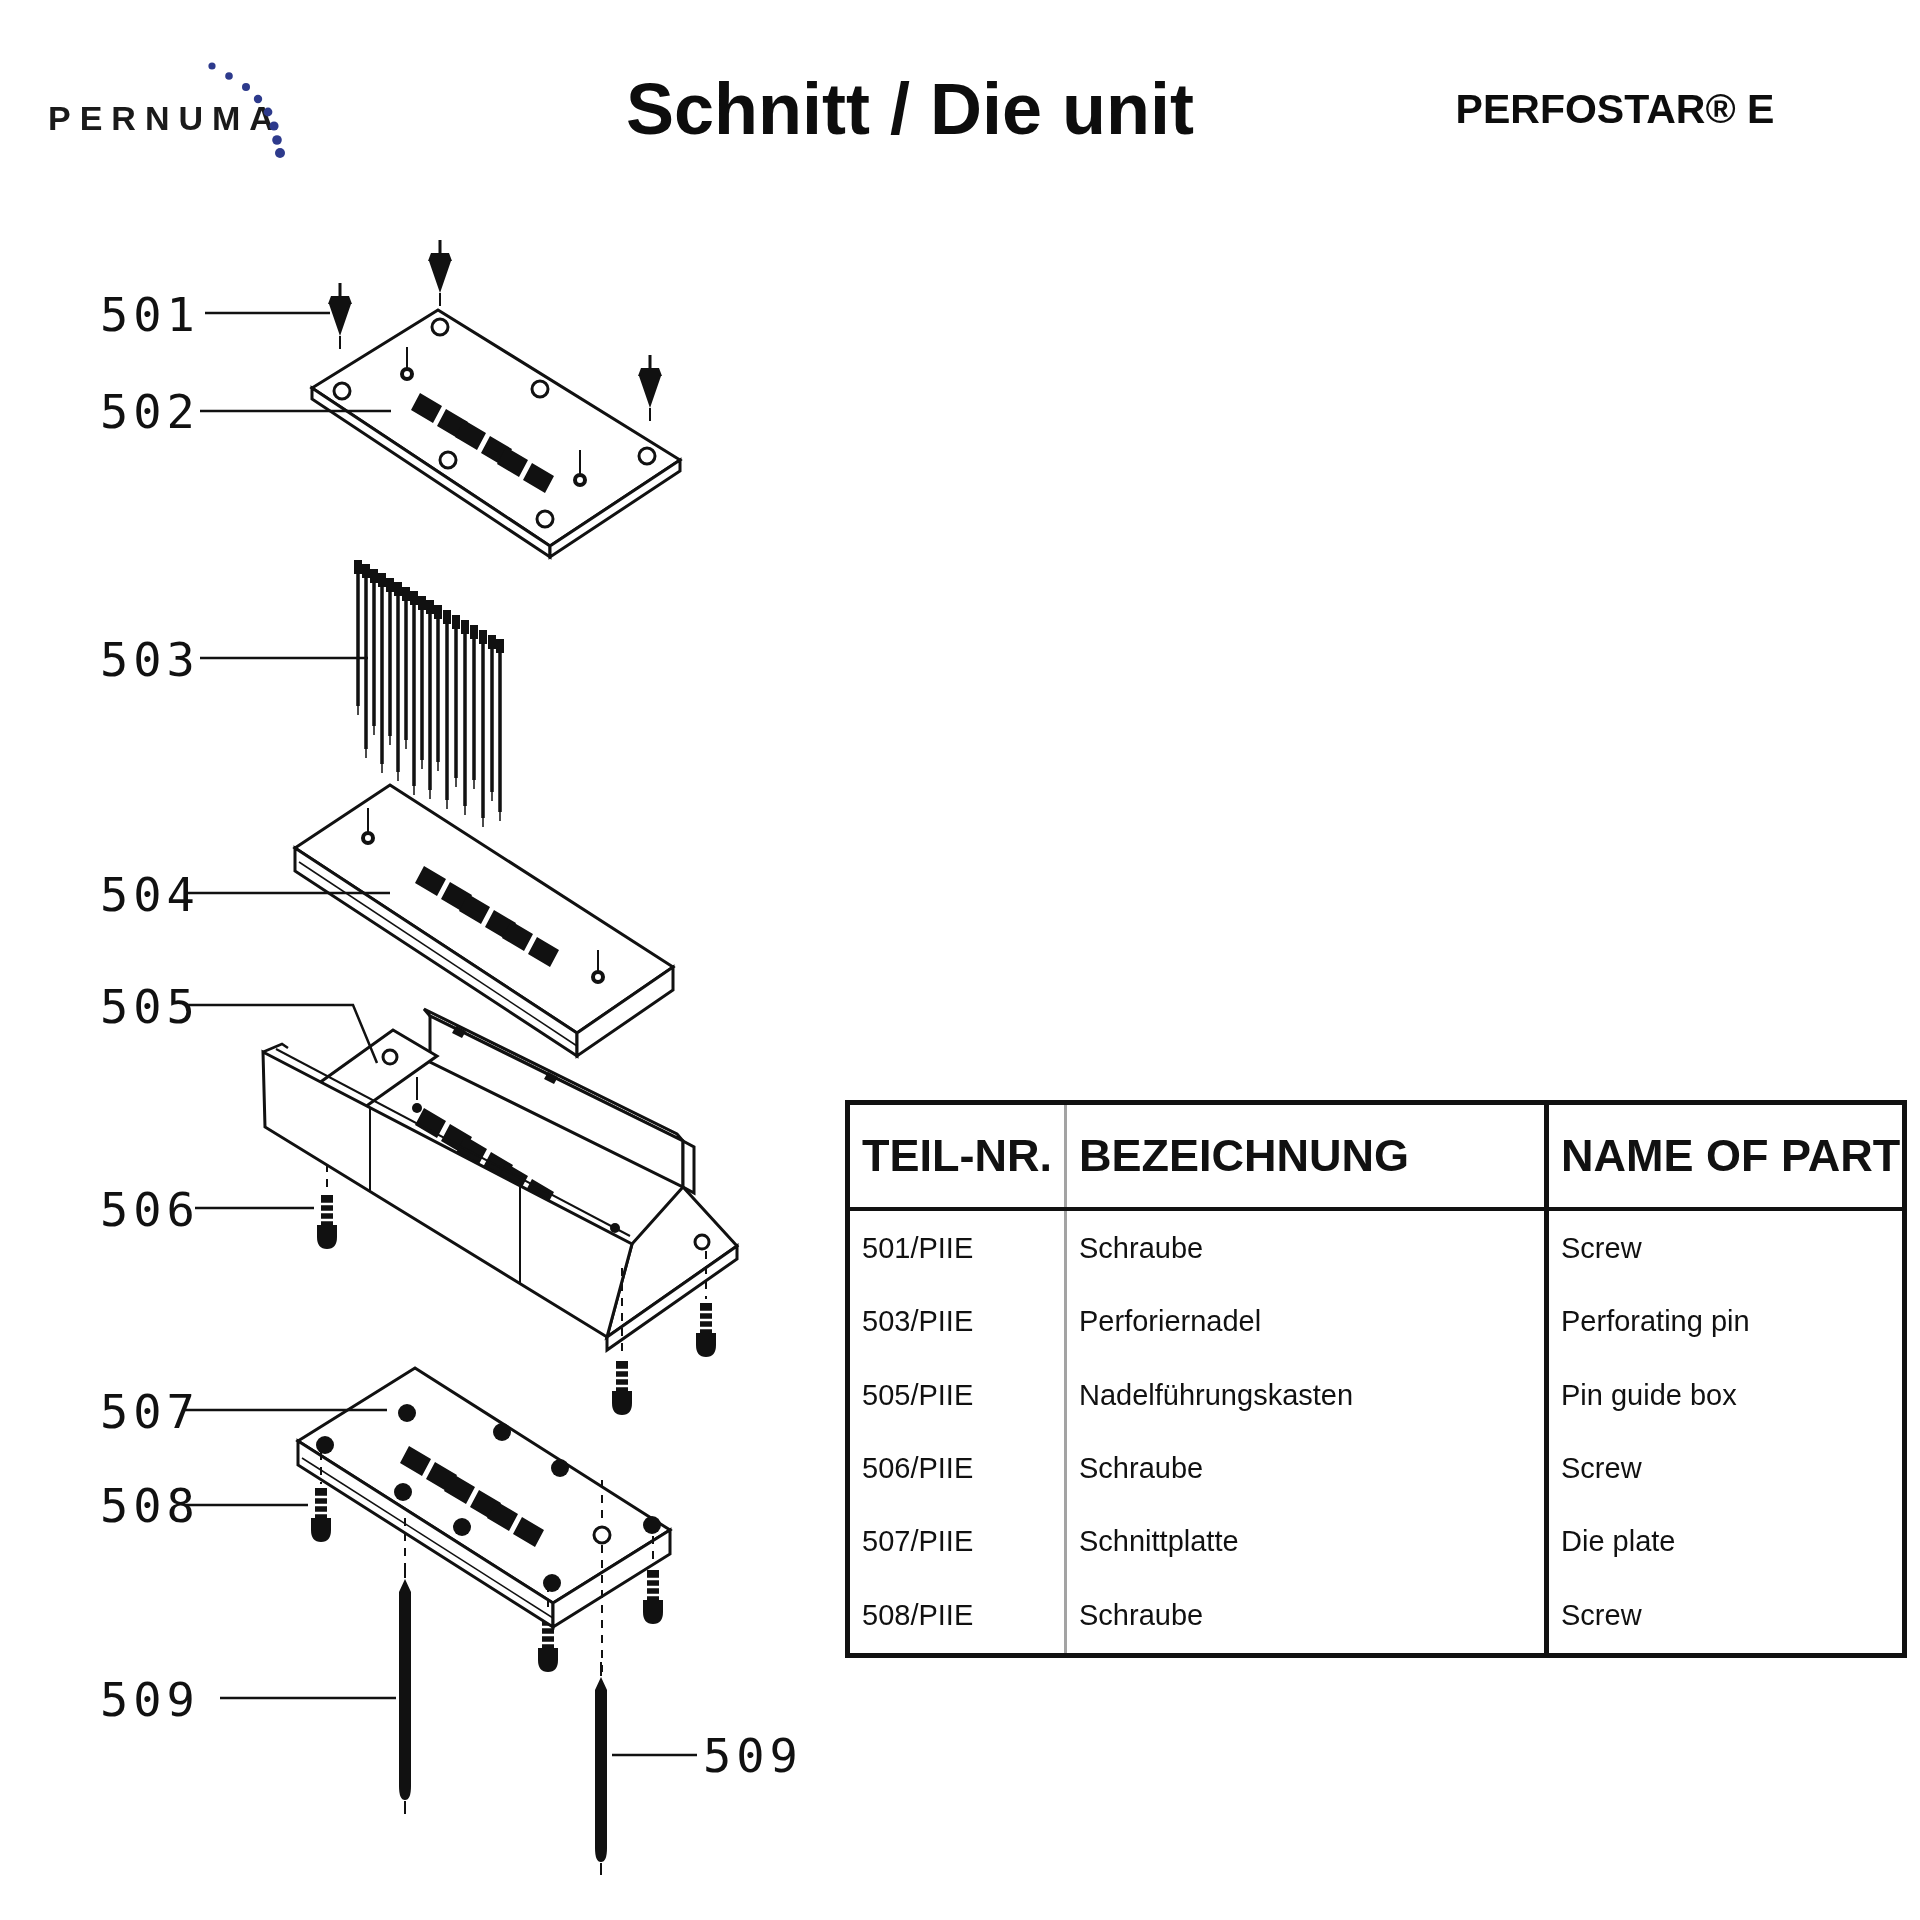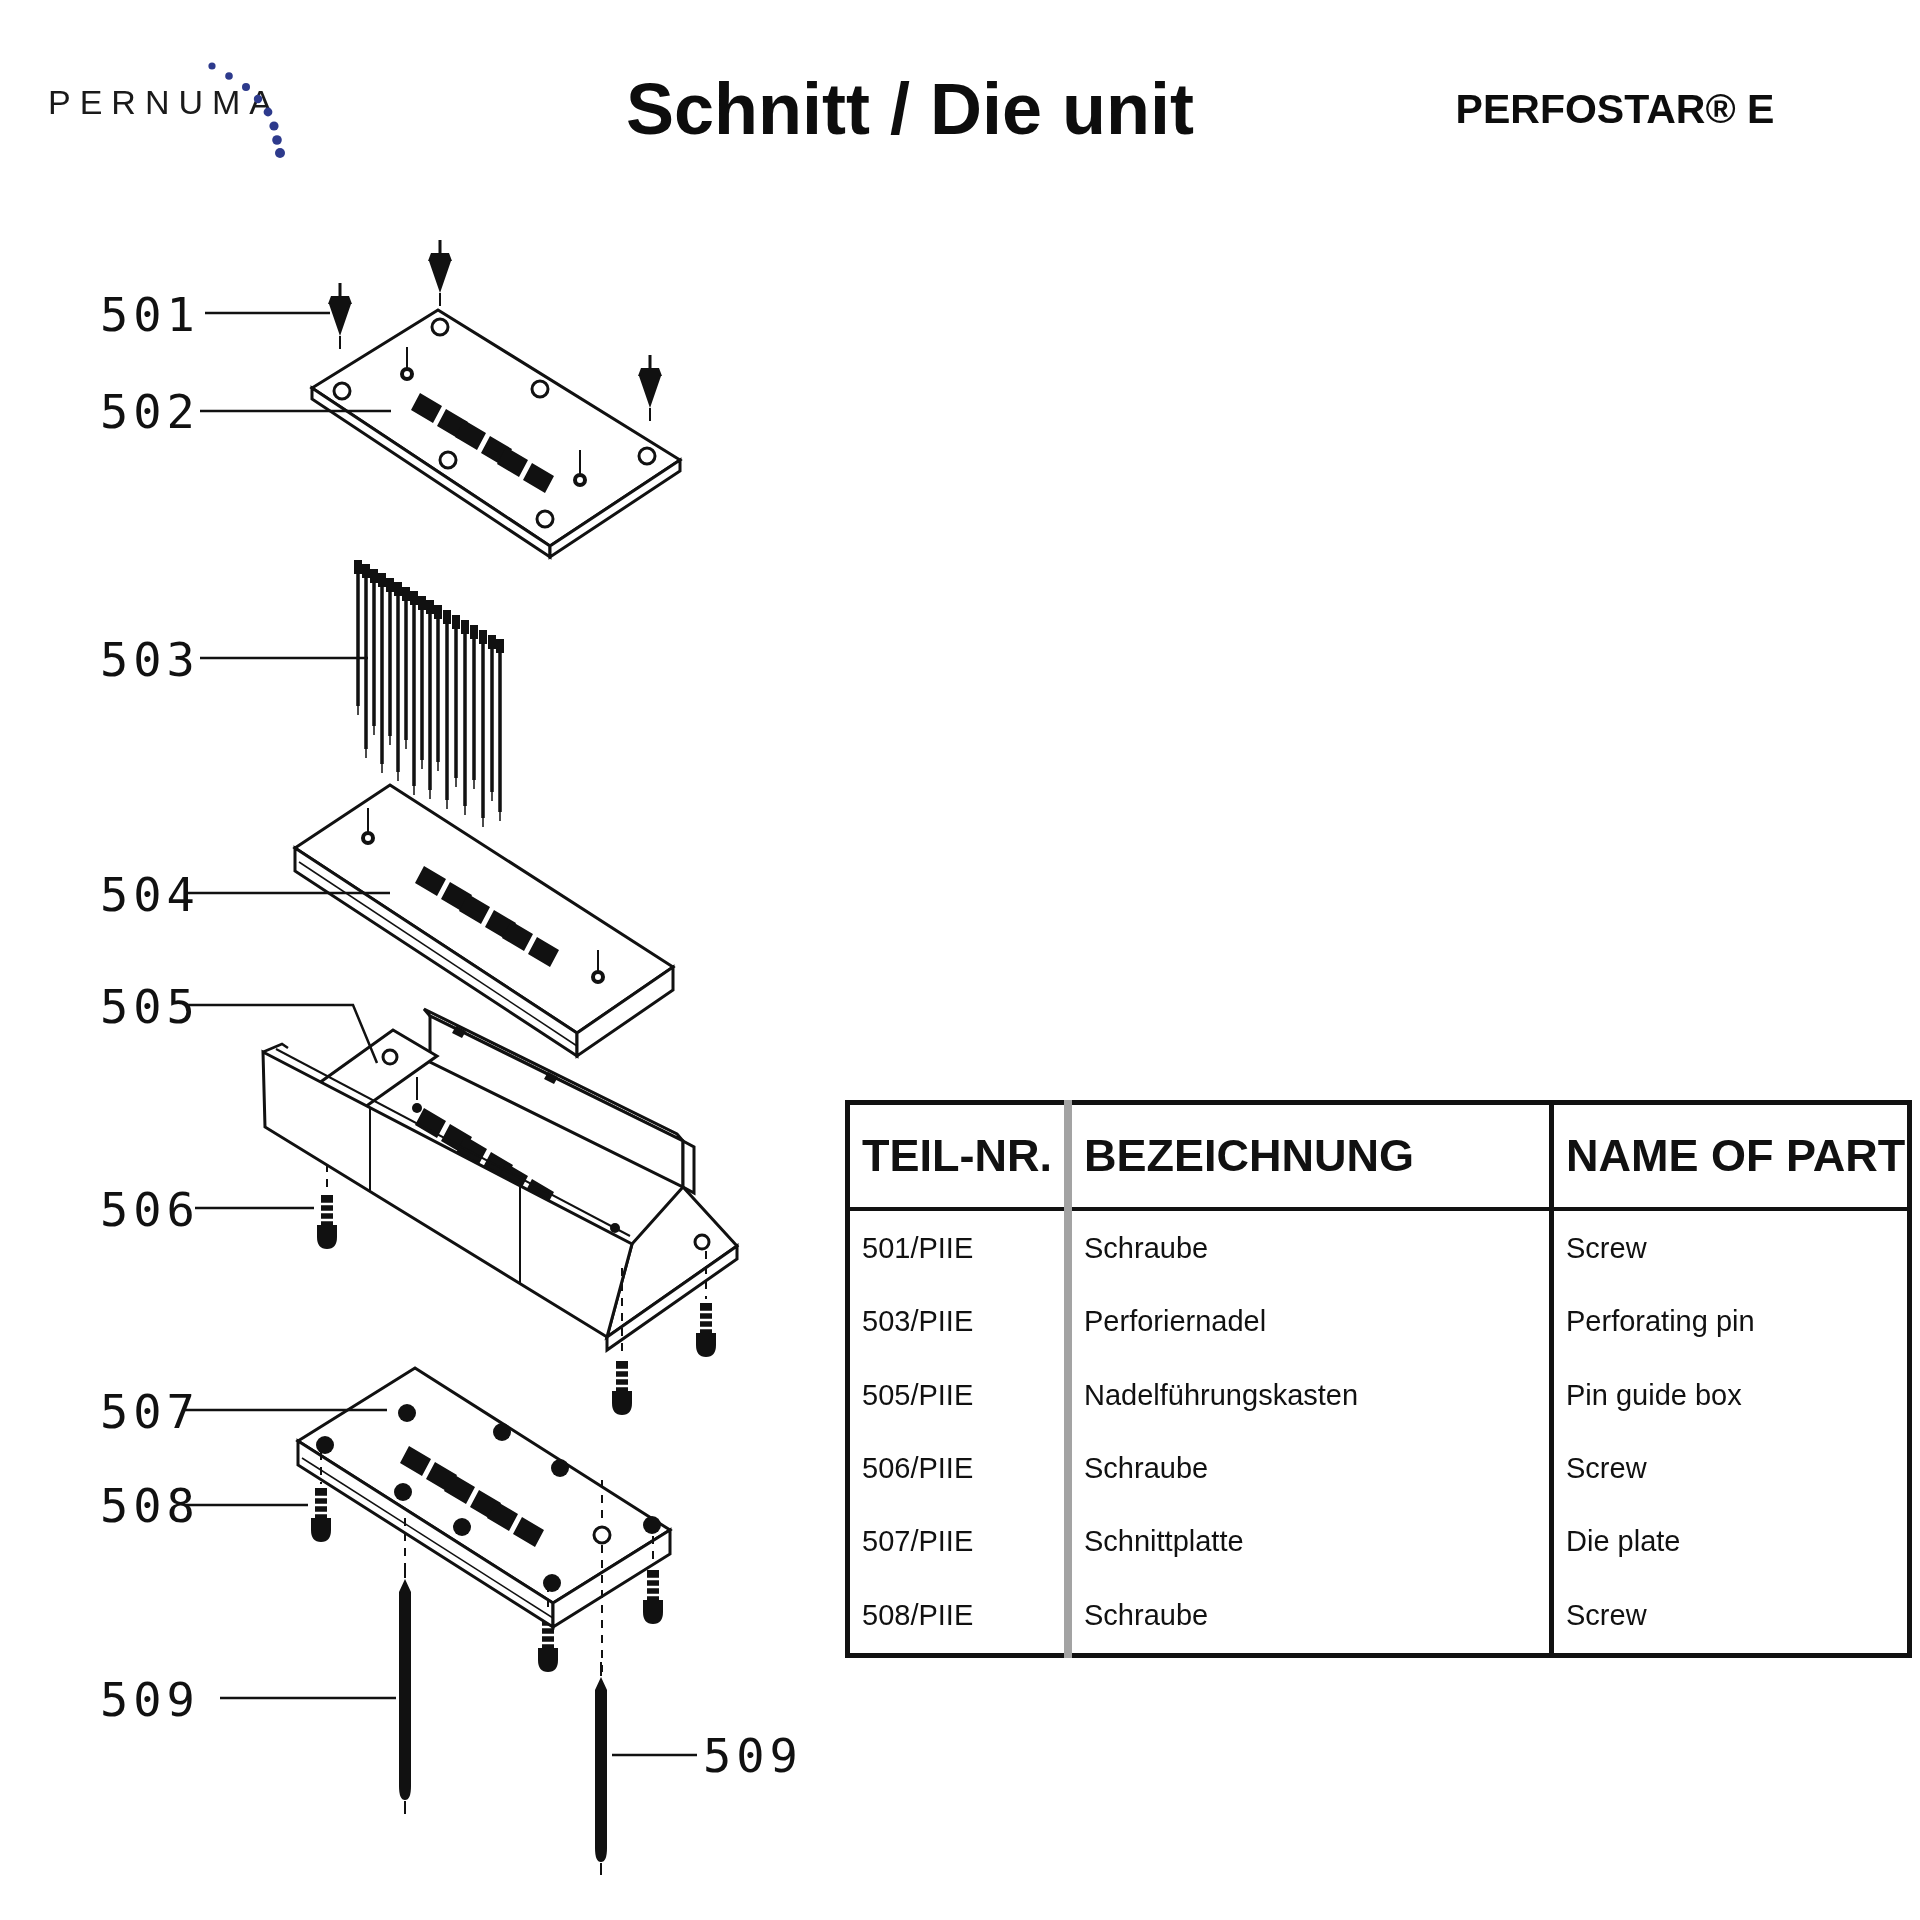--- a/index.html
+++ b/index.html
@@ -1,28 +1,28 @@
 <!DOCTYPE html>
 <html><head>
 <meta charset="utf-8">
 <style>
   html,body{margin:0;padding:0;background:#ffffff;}
   body{width:1920px;height:1920px;position:relative;font-family:"Liberation Sans",sans-serif;color:#111;}
-  .logo-text{position:absolute;left:48px;top:83px;font-size:34px;font-weight:normal;letter-spacing:9px;color:#1a1a1a;}
+  .logo-text{position:absolute;left:48px;top:99px;font-size:34px;font-weight:bold;letter-spacing:9px;color:#1a1a1a;}
   .page-title{position:absolute;left:560px;top:68px;width:700px;text-align:center;font-size:72px;font-weight:bold;color:#0d0d0d;}
   .product-name{position:absolute;left:1415px;top:86px;width:400px;text-align:center;font-size:41px;font-weight:bold;color:#0d0d0d;}
   svg{position:absolute;left:0;top:0;}
   .diagram-svg{left:0;top:0;}
   text.callout{font-family:"DejaVu Sans Mono",monospace;font-size:47px;letter-spacing:5px;fill:#111;}
   
   .parts-table{position:absolute;left:845px;top:1100px;width:1015px;height:558px;border:5px solid #111;border-collapse:collapse;table-layout:fixed;background:#fff;}
   .parts-table th,.parts-table td{padding:0 0 0 12px;white-space:nowrap;overflow:hidden;text-align:left;vertical-align:middle;}
   .parts-table th{font-size:45px;font-weight:bold;height:102px;border-bottom:4px solid #111;}
   .parts-table td{font-size:29px;height:49px;}
-  .col-nr{width:202px;border-right:8px solid #a3a3a3;}
+  .col-nr{width:202px;border-right:3px solid #a3a3a3;}
   .col-de{width:465px;border-right:5px solid #111;}
   .col-en{width:341px;}
 </style>
 </head>
 <body>
 
 <div class="logo-text">PERNUMA</div>
 
 <svg width="320" height="180" viewBox="0 0 320 180">
   <g fill="#2d3a8c">

